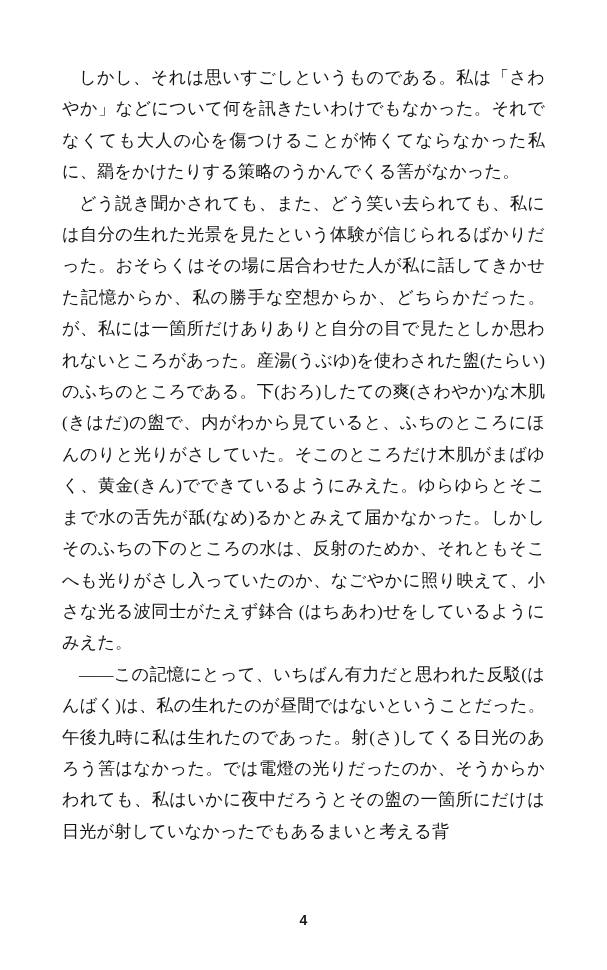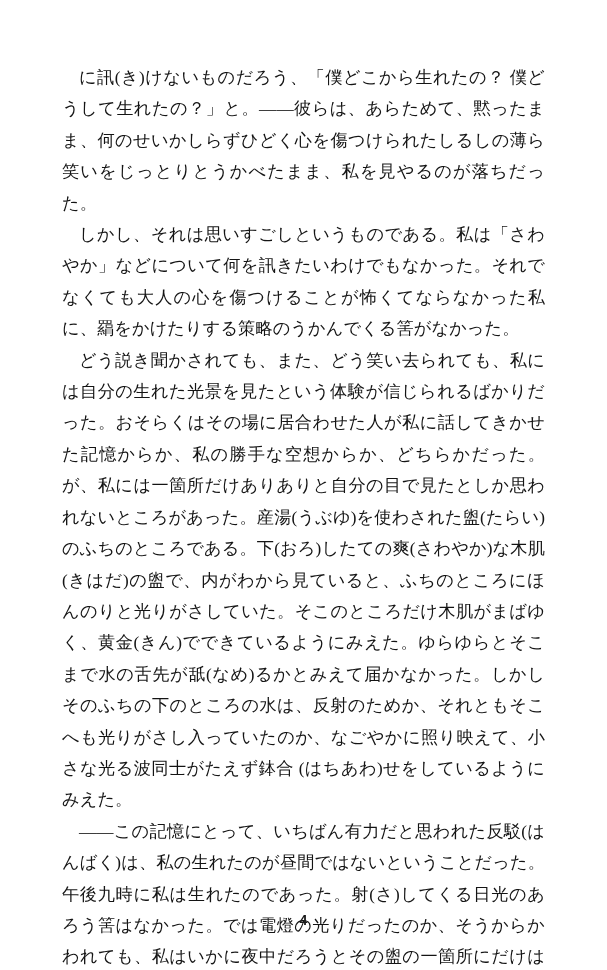--- a/index.html
+++ b/index.html
@@ -49,19 +49,18 @@
     font-family: "Liberation Sans", sans-serif;
     color: #1a1a1a;
     font-weight: bold;
   }
 </style>
 </head>
 <body>
 
 <div class="page">
   <div class="body-text">
-    <p class="para">に訊(き)けないものだろう、「僕どこから生れたの？ 僕どうして生れたの？」と。——彼らは、あらためて、黙ったまま、何のせいかしらずひどく心を傷つけられたしるしの薄ら笑いをじっとりとうかべたまま、私を見やるのが落ちだった。</p>
     <p class="para">しかし、それは思いすごしというものである。私は「さわやか」などについて何を訊きたいわけでもなかった。それでなくても大人の心を傷つけることが怖くてならなかった私に、羂をかけたりする策略のうかんでくる筈がなかった。</p>
     <p class="para">どう説き聞かされても、また、どう笑い去られても、私には自分の生れた光景を見たという体験が信じられるばかりだった。おそらくはその場に居合わせた人が私に話してきかせた記憶からか、私の勝手な空想からか、どちらかだった。が、私には一箇所だけありありと自分の目で見たとしか思われないところがあった。産湯(うぶゆ)を使わされた盥(たらい)のふちのところである。下(おろ)したての爽(さわやか)な木肌(きはだ)の盥で、内がわから見ていると、ふちのところにほんのりと光りがさしていた。そこのところだけ木肌がまばゆく、黄金(きん)でできているようにみえた。ゆらゆらとそこまで水の舌先が舐(なめ)るかとみえて届かなかった。しかしそのふちの下のところの水は、反射のためか、それともそこへも光りがさし入っていたのか、なごやかに照り映えて、小さな光る波同士がたえず鉢合 (はちあわ)せをしているようにみえた。</p>
     <p class="para dash-start">——この記憶にとって、いちばん有力だと思われた反駁(はんばく)は、私の生れたのが昼間ではないということだった。午後九時に私は生れたのであった。射(さ)してくる日光のあろう筈はなかった。では電燈の光りだったのか、そうからかわれても、私はいかに夜中だろうとその盥の一箇所にだけは日光が射していなかったでもあるまいと考える背</p>
   </div>
   <div class="page-number">4</div>
 </div>
 
 </body></html>

